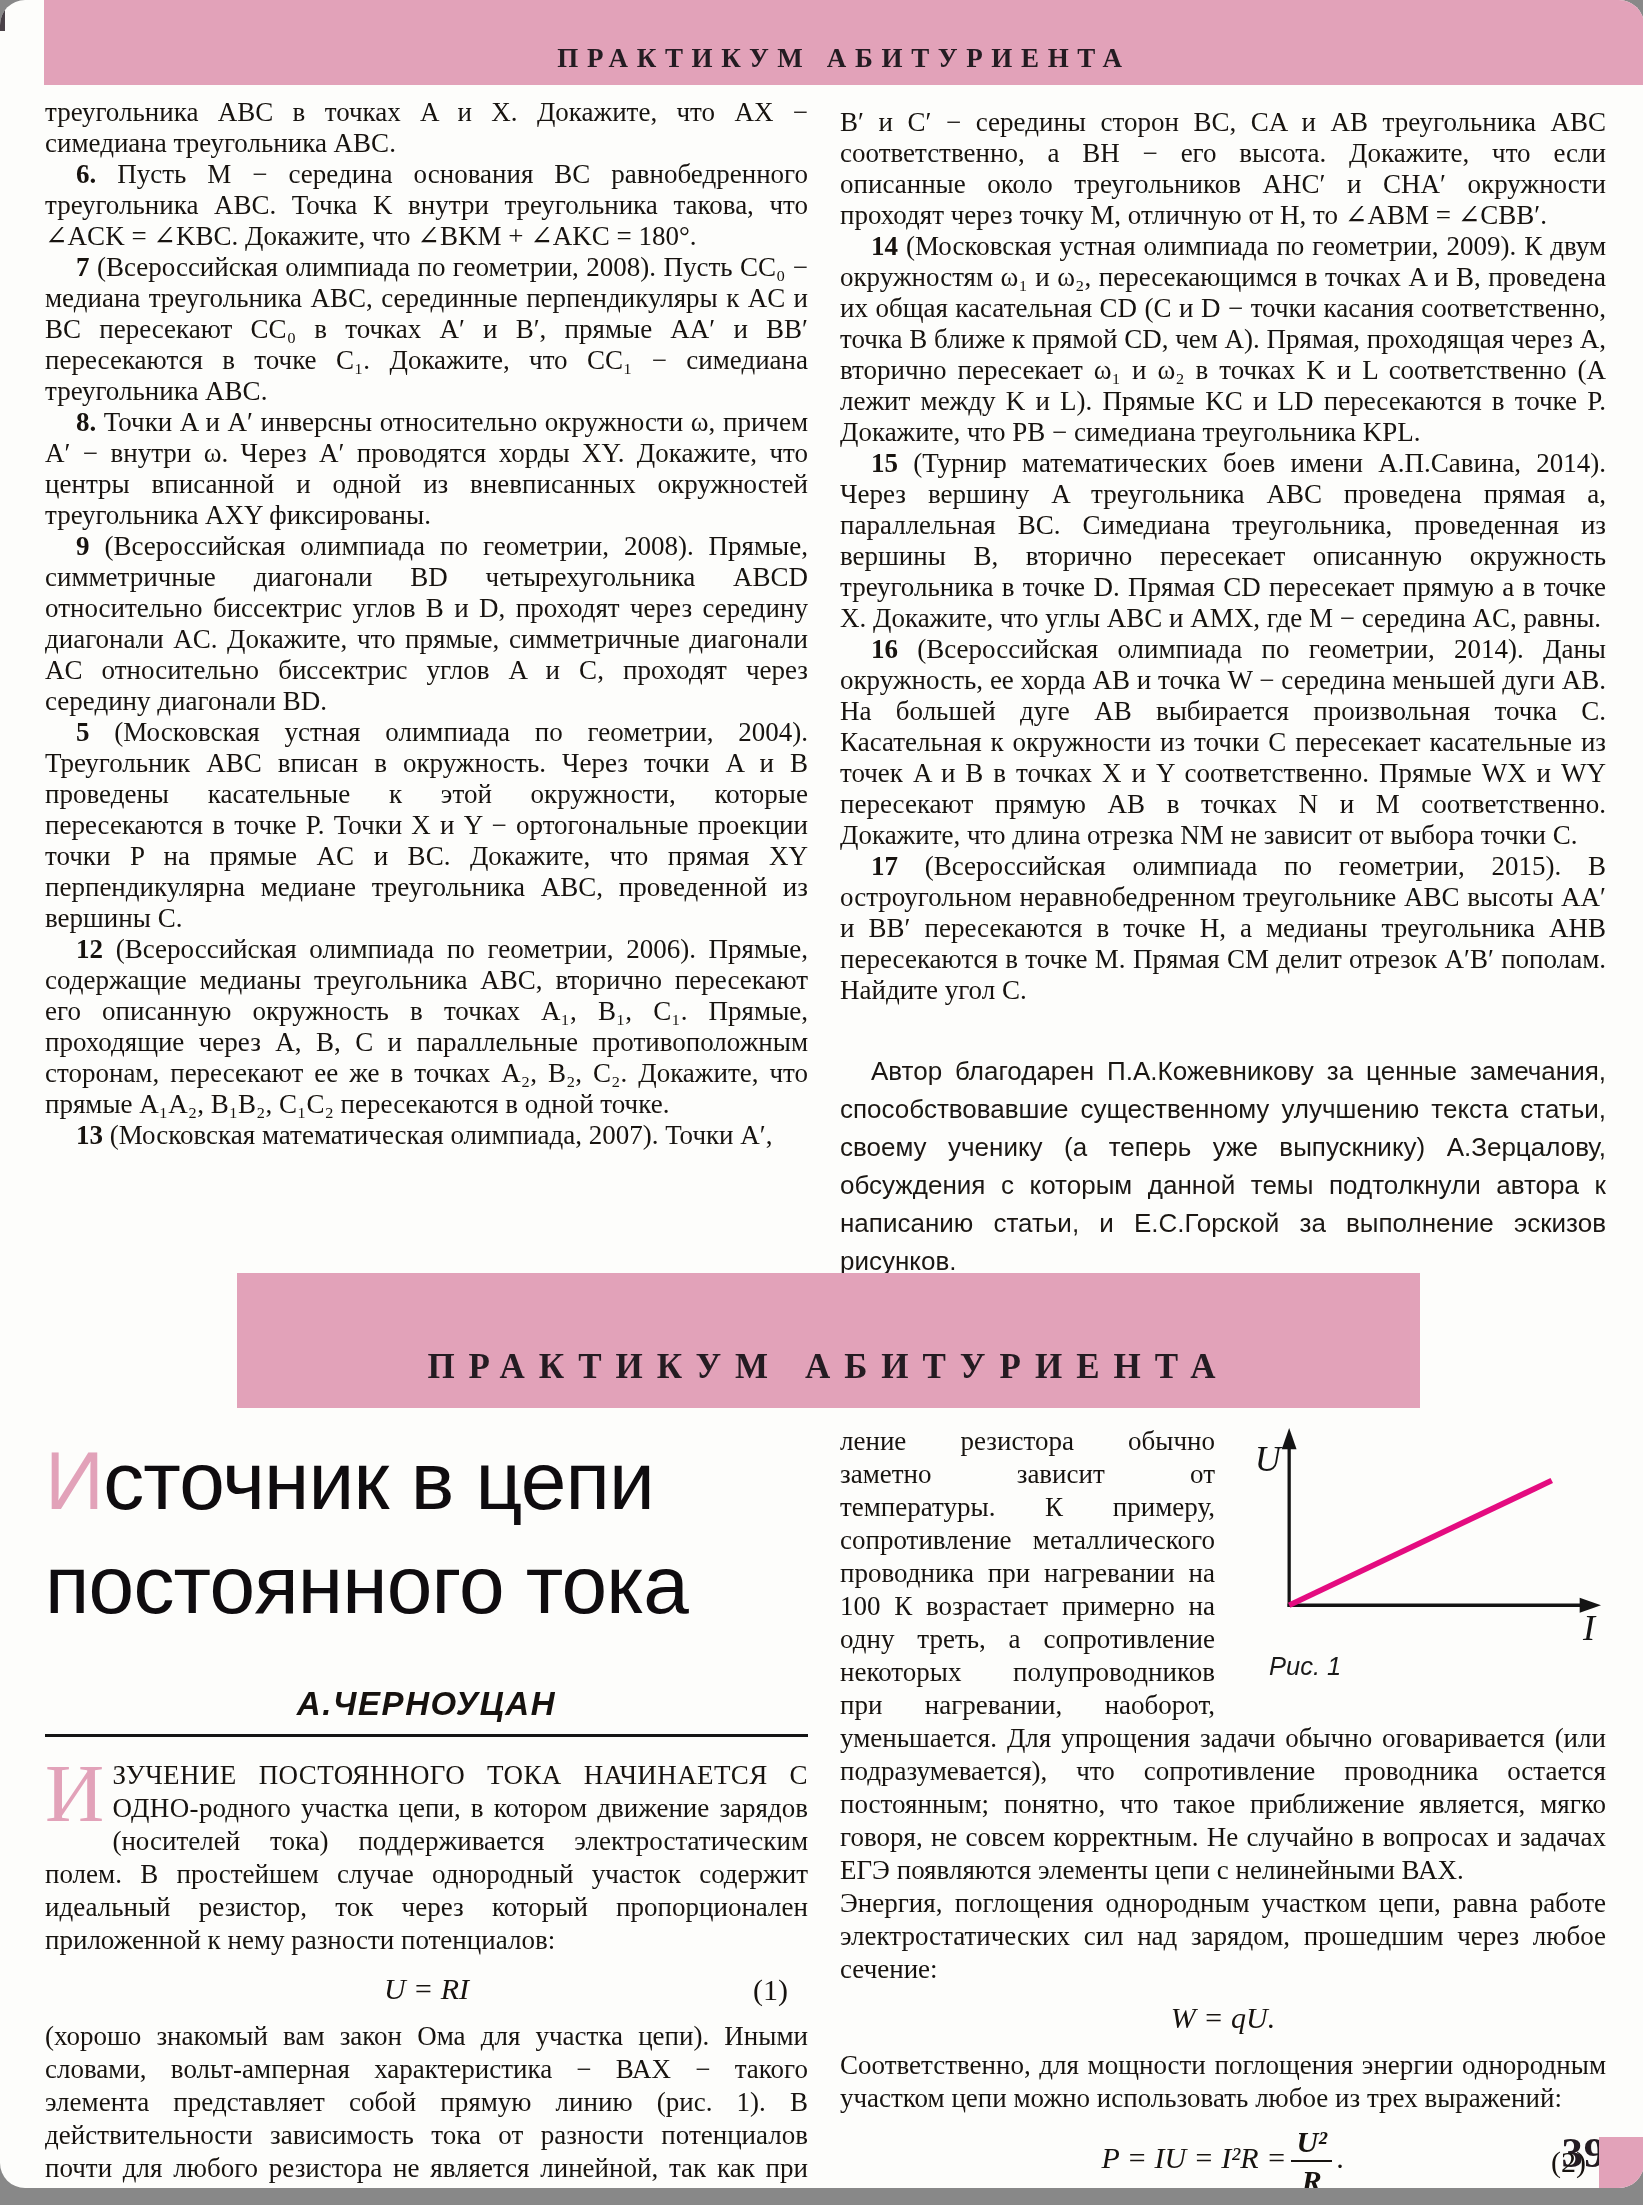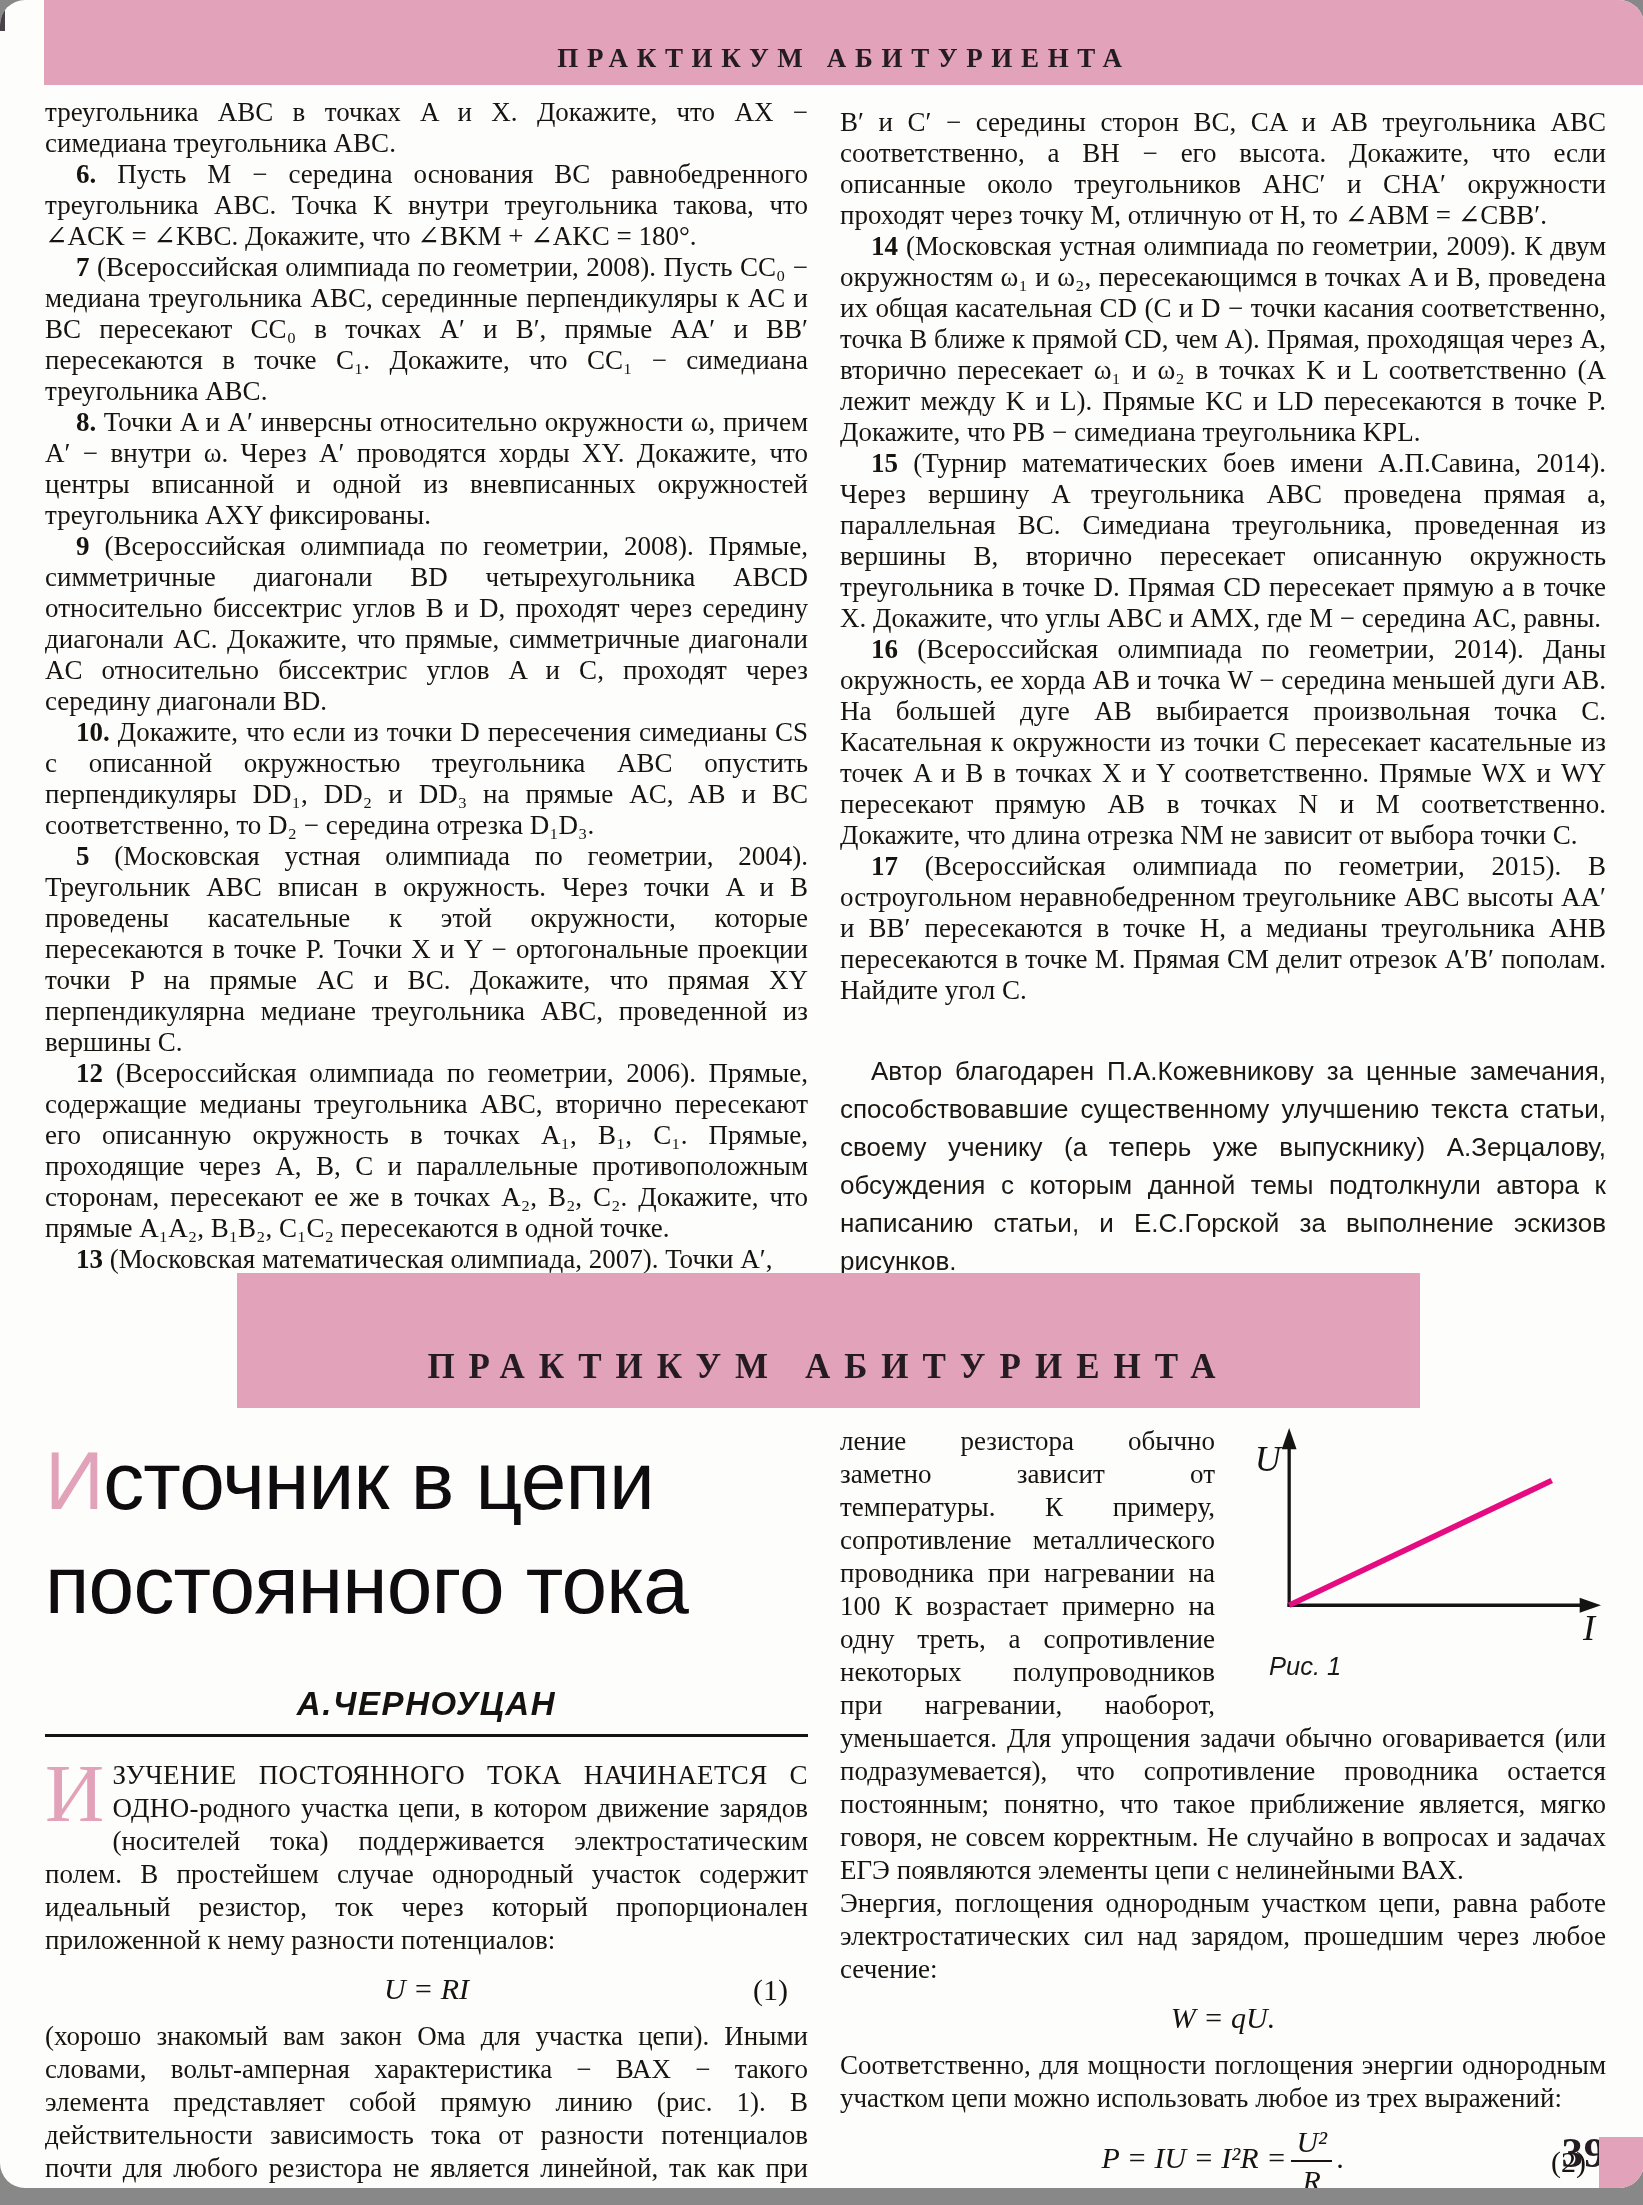--- a/index.html
+++ b/index.html
@@ -90,21 +90,21 @@
   .formula{
     position:relative;text-align:center;
     font-style:italic;font-size:30px;
     margin:15px 0;
   }
   .formula .tag{
     position:absolute;right:20px;top:50%;transform:translateY(-50%);
     font-style:normal;
   }
   .f2{margin:10px 0 0 0;}
-  .frac{display:inline-block;vertical-align:middle;text-align:center;margin:0 5px;}
+  .frac{display:inline-block;vertical-align:middle;text-align:center;margin:0 5px;font-weight:bold;}
   .frac .fnum{display:block;padding:0 5px 1.6px 5px;}
   .frac .fbar{display:block;height:2.5px;background:var(--ink);}
   .frac .fden{display:block;padding:1.6px 5px 0 5px;}
   
   .figure{float:right;width:376px;margin:3.3px 0 10px 15px;}
   .figure svg{display:block;}
   .fig-caption{
     font-family:"Liberation Sans","DejaVu Sans",sans-serif;
     font-style:italic;font-size:25.5px;color:#1a1a1a;
     margin:6.6px 0 0 39px;text-align:left;
@@ -122,21 +122,20 @@
     <span class="band-title">ПРАКТИКУМ АБИТУРИЕНТА</span>
   </div>
   <span class="page-num">39</span>
 
   <div class="col col-l1">
     <p class="prob cont"><b class="pnum"></b> <span>треугольника ABC в точках A и X. Докажите, что AX − симедиана треугольника ABC.</span></p>
     <p class="prob"><b class="pnum">6.</b> <span>Пусть M − середина основания BC равнобедренного треугольника ABC. Точка K внутри треугольника такова, что ∠ACK = ∠KBC. Докажите, что ∠BKM + ∠AKC = 180°.</span></p>
     <p class="prob"><b class="pnum">7</b> <span>(Всероссийская олимпиада по геометрии, 2008). Пусть CC₀ − медиана треугольника ABC, серединные перпендикуляры к AC и BC пересекают CC₀ в точках A′ и B′, прямые AA′ и BB′ пересекаются в точке C₁. Докажите, что CC₁ − симедиана треугольника ABC.</span></p>
     <p class="prob"><b class="pnum">8.</b> <span>Точки A и A′ инверсны относительно окружности ω, причем A′ − внутри ω. Через A′ проводятся хорды XY. Докажите, что центры вписанной и одной из вневписанных окружностей треугольника AXY фиксированы.</span></p>
     <p class="prob"><b class="pnum">9</b> <span>(Всероссийская олимпиада по геометрии, 2008). Прямые, симметричные диагонали BD четырехугольника ABCD относительно биссектрис углов B и D, проходят через середину диагонали AC. Докажите, что прямые, симметричные диагонали AC относительно биссектрис углов A и C, проходят через середину диагонали BD.</span></p>
-    <p class="prob"><b class="pnum">10.</b> <span>Докажите, что если из точки D пересечения симедианы CS с описанной окружностью треугольника ABC опустить перпендикуляры DD₁, DD₂ и DD₃ на прямые AC, AB и BC соответственно, то D₂ − середина отрезка D₁D₃.</span></p>
     <p class="prob"><b class="pnum">5</b> <span>(Московская устная олимпиада по геометрии, 2004). Треугольник ABC вписан в окружность. Через точки A и B проведены касательные к этой окружности, которые пересекаются в точке P. Точки X и Y − ортогональные проекции точки P на прямые AC и BC. Докажите, что прямая XY перпендикулярна медиане треугольника ABC, проведенной из вершины C.</span></p>
     <p class="prob"><b class="pnum">12</b> <span>(Всероссийская олимпиада по геометрии, 2006). Прямые, содержащие медианы треугольника ABC, вторично пересекают его описанную окружность в точках A₁, B₁, C₁. Прямые, проходящие через A, B, C и параллельные противоположным сторонам, пересекают ее же в точках A₂, B₂, C₂. Докажите, что прямые A₁A₂, B₁B₂, C₁C₂ пересекаются в одной точке.</span></p>
     <p class="prob"><b class="pnum">13</b> <span>(Московская математическая олимпиада, 2007). Точки A′,</span></p>
   </div>
 
   <div class="col col-r1">
     <p class="prob cont"><b class="pnum"></b> <span>B′ и C′ − середины сторон BC, CA и AB треугольника ABC соответственно, а BH − его высота. Докажите, что если описанные около треугольников AHC′ и CHA′ окружности проходят через точку M, отличную от H, то ∠ABM = ∠CBB′.</span></p>
     <p class="prob"><b class="pnum">14</b> <span>(Московская устная олимпиада по геометрии, 2009). К двум окружностям ω₁ и ω₂, пересекающимся в точках A и B, проведена их общая касательная CD (C и D − точки касания соответственно, точка B ближе к прямой CD, чем A). Прямая, проходящая через A, вторично пересекает ω₁ и ω₂ в точках K и L соответственно (A лежит между K и L). Прямые KC и LD пересекаются в точке P. Докажите, что PB − симедиана треугольника KPL.</span></p>
     <p class="prob"><b class="pnum">15</b> <span>(Турнир математических боев имени А.П.Савина, 2014). Через вершину A треугольника ABC проведена прямая a, параллельная BC. Симедиана треугольника, проведенная из вершины B, вторично пересекает описанную окружность треугольника в точке D. Прямая CD пересекает прямую a в точке X. Докажите, что углы ABC и AMX, где M − середина AC, равны.</span></p>
     <p class="prob"><b class="pnum">16</b> <span>(Всероссийская олимпиада по геометрии, 2014). Даны окружность, ее хорда AB и точка W − середина меньшей дуги AB. На большей дуге AB выбирается произвольная точка C. Касательная к окружности из точки C пересекает касательные из точек A и B в точках X и Y соответственно. Прямые WX и WY пересекают прямую AB в точках N и M соответственно. Докажите, что длина отрезка NM не зависит от выбора точки C.</span></p>

